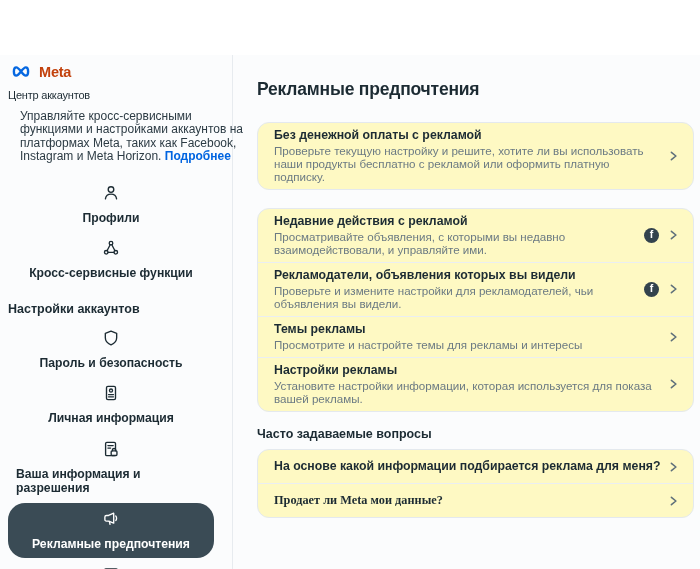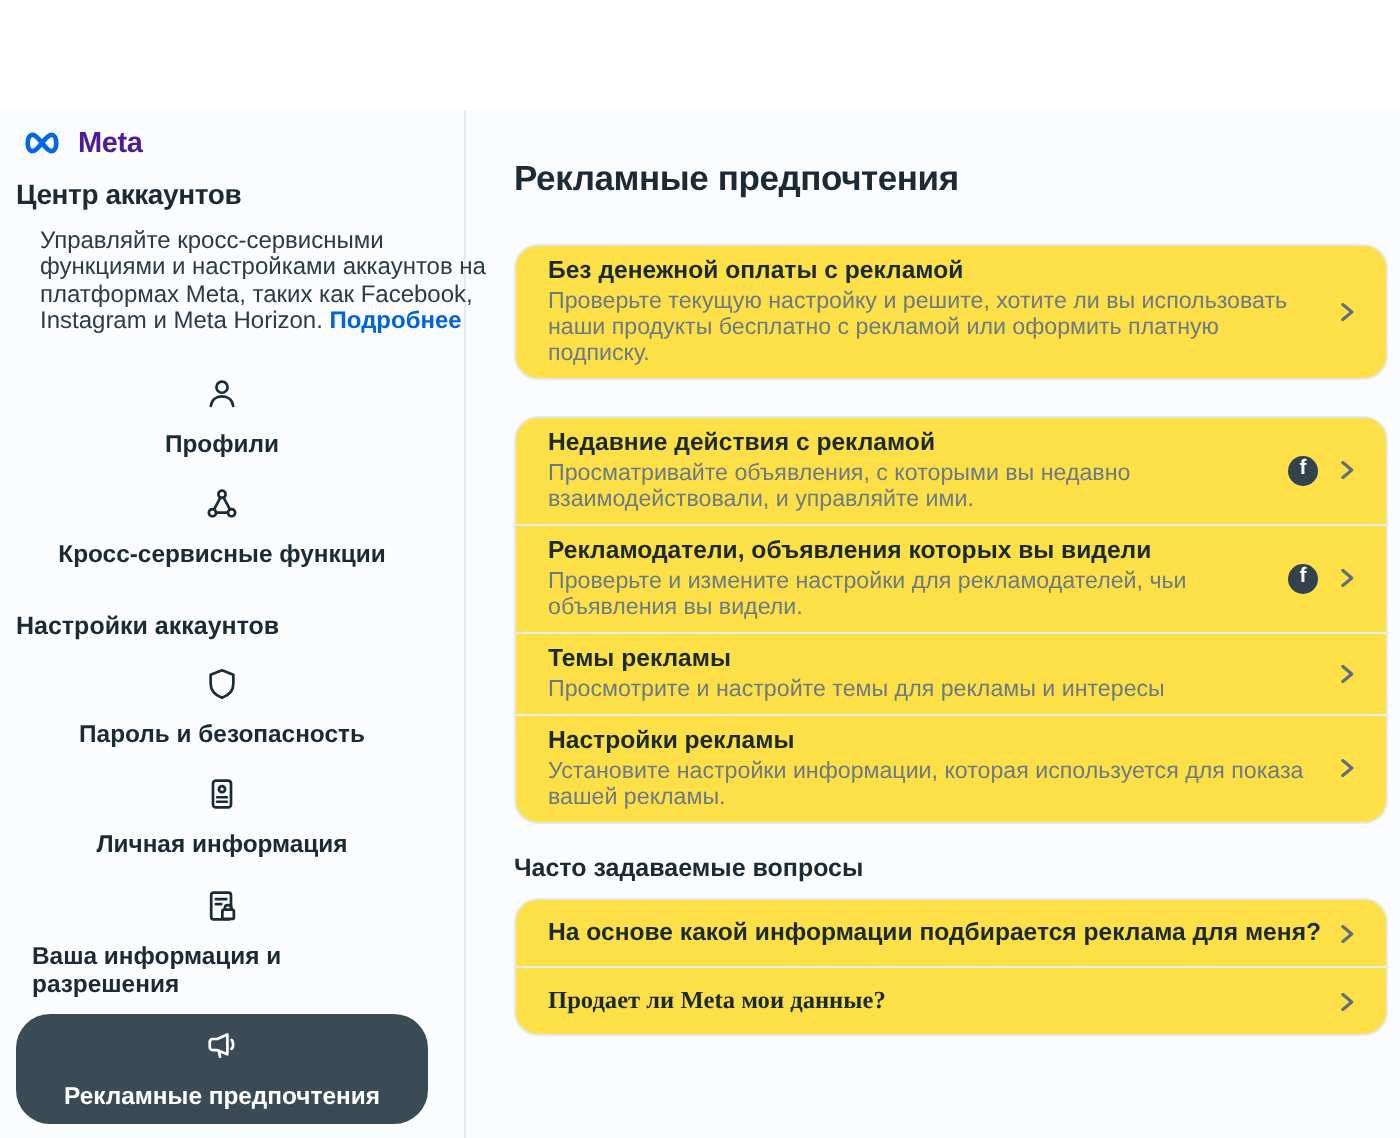--- a/index.html
+++ b/index.html
@@ -10,42 +10,42 @@
     font-family:"Liberation Sans","DejaVu Sans",sans-serif;
     color:#1c2b33;
     -webkit-font-smoothing:antialiased;
   }
   .topband { height:55px; background:#ffffff; }
   .content { display:flex; height:514px; background:#fbfcfd; }
 
   
   .sidebar { width:233px; flex-shrink:0; border-right:1px solid #e7ebef; padding:6px 0 0 8px; }
   .logo { display:flex; align-items:center; gap:5px; margin:2px 0 9px 0; }
-  .logo-text { font-weight:700; font-size:14.5px; letter-spacing:-0.2px; color:#4c1d95; }
-  .sb-title { font-size:14px; font-weight:700; margin:0 0 9px 0; letter-spacing:-0.2px; }
+  .logo-text { font-weight:700; font-size:14.5px; letter-spacing:-0.2px; color:#c2410c; }
+  .sb-title { font-size:11px; font-weight:400; margin:0 0 9px 0; letter-spacing:-0.2px; }
   .sb-desc { font-size:12px; line-height:13.4px; color:#2c3b44; width:223px; margin:0 0 13px 12px; }
   .learn-more { color:#0064e0; font-weight:700; text-decoration:none; cursor:pointer; }
 
   nav { display:block; }
   .nav-item {
     width:206px; display:flex; align-items:center; gap:9px;
     padding:7px 8px; border-radius:17px; cursor:pointer;
     font-size:12.2px; font-weight:600; line-height:14.5px; color:#1c2b33;flex-direction:column;
   }
   .nav-item .ic { width:18px; height:18px; flex-shrink:0; display:flex; align-items:center; justify-content:center; }
   .nav-item.selected { background:#3a4b55; color:#ffffff; }
   .section-h { font-size:12.5px; font-weight:700; margin:14px 0 6px 0; color:#1c2b33; }
   svg.ln { stroke:#1c2b33; stroke-width:1.5; fill:none; stroke-linecap:round; stroke-linejoin:round; }
   .nav-item.selected svg.ln { stroke:#ffffff; }
 
   
   .main { flex:1; padding:24px 5px 0 24px; }
   .main-title { font-size:17.5px; font-weight:700; margin:0; letter-spacing:-0.2px; }
   .card {
-    width:437px; background:#fde047;
+    width:437px; background:#fef9c3;
     border:1px solid #e4e9ee; border-radius:12px;
   }
   .card.first { margin-top:22px; }
   .card.group { margin-top:18px; }
   .row { display:flex; align-items:center; padding:5px 14px 6px 16px; cursor:pointer; }
   .row + .row { border-top:1px solid #eaeef2; }
   .row-text { flex:1; min-width:0; }
   .row-title { font-size:12.3px; font-weight:700; line-height:15px; color:#1c2b33; }
   .row-desc { font-size:11.6px; line-height:13px; color:#6b7a83; margin-top:1px; }
   .row-end { display:flex; align-items:center; gap:8px; margin-left:12px; flex-shrink:0; }

